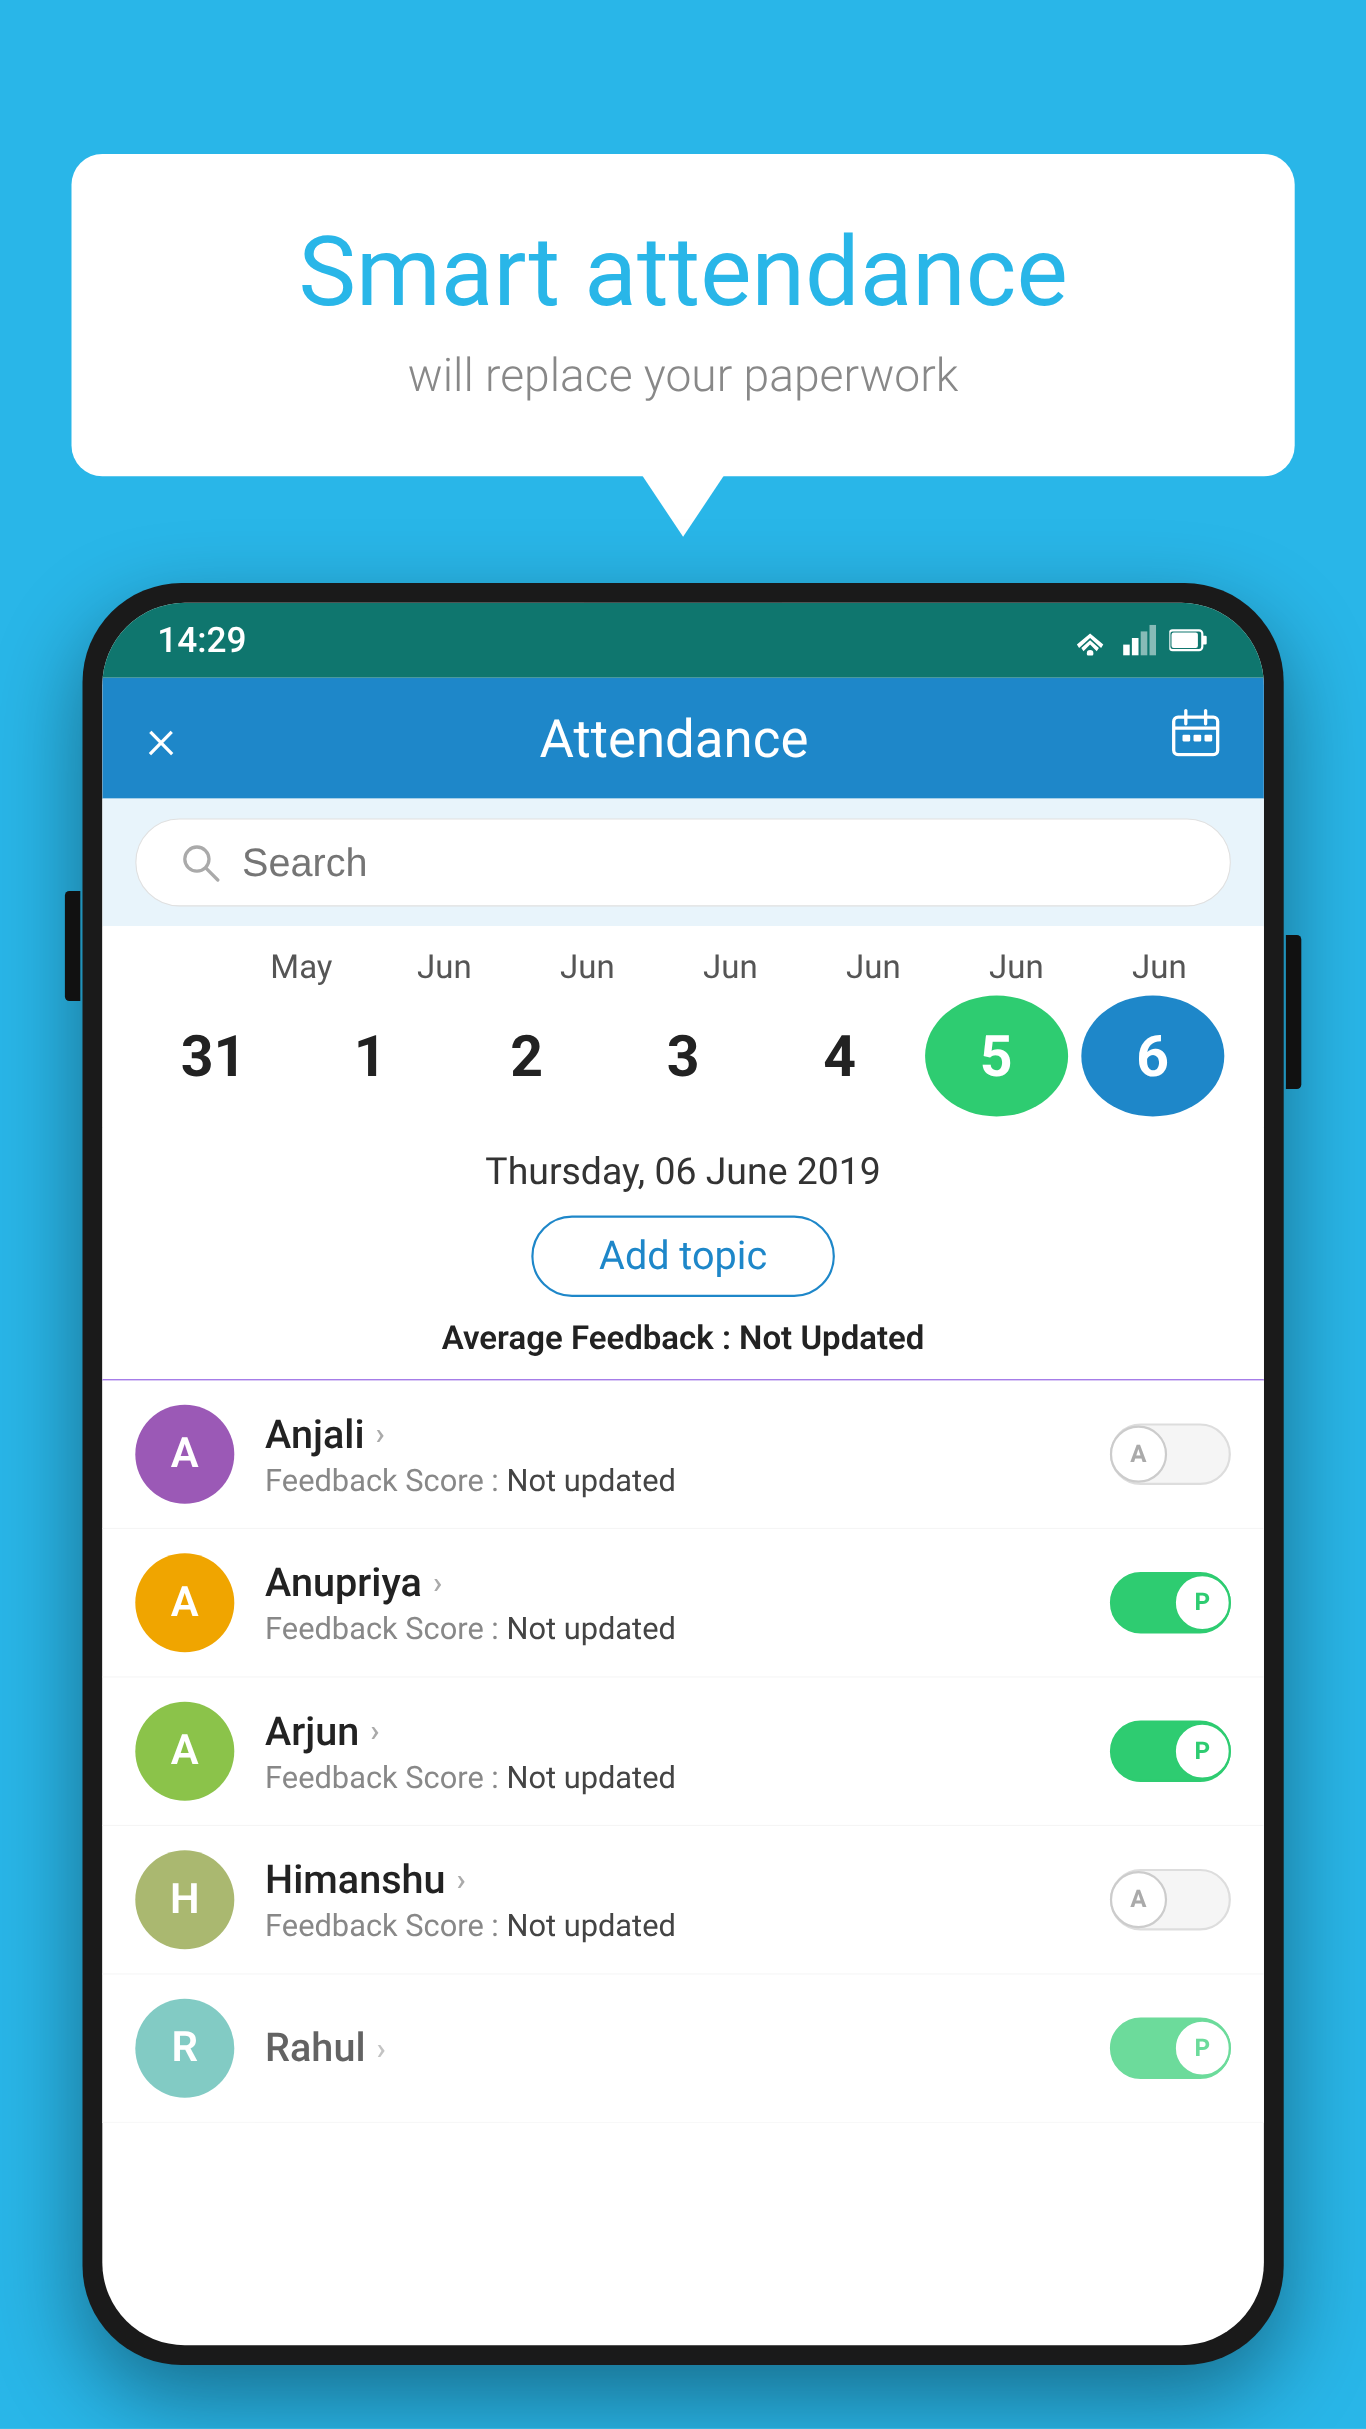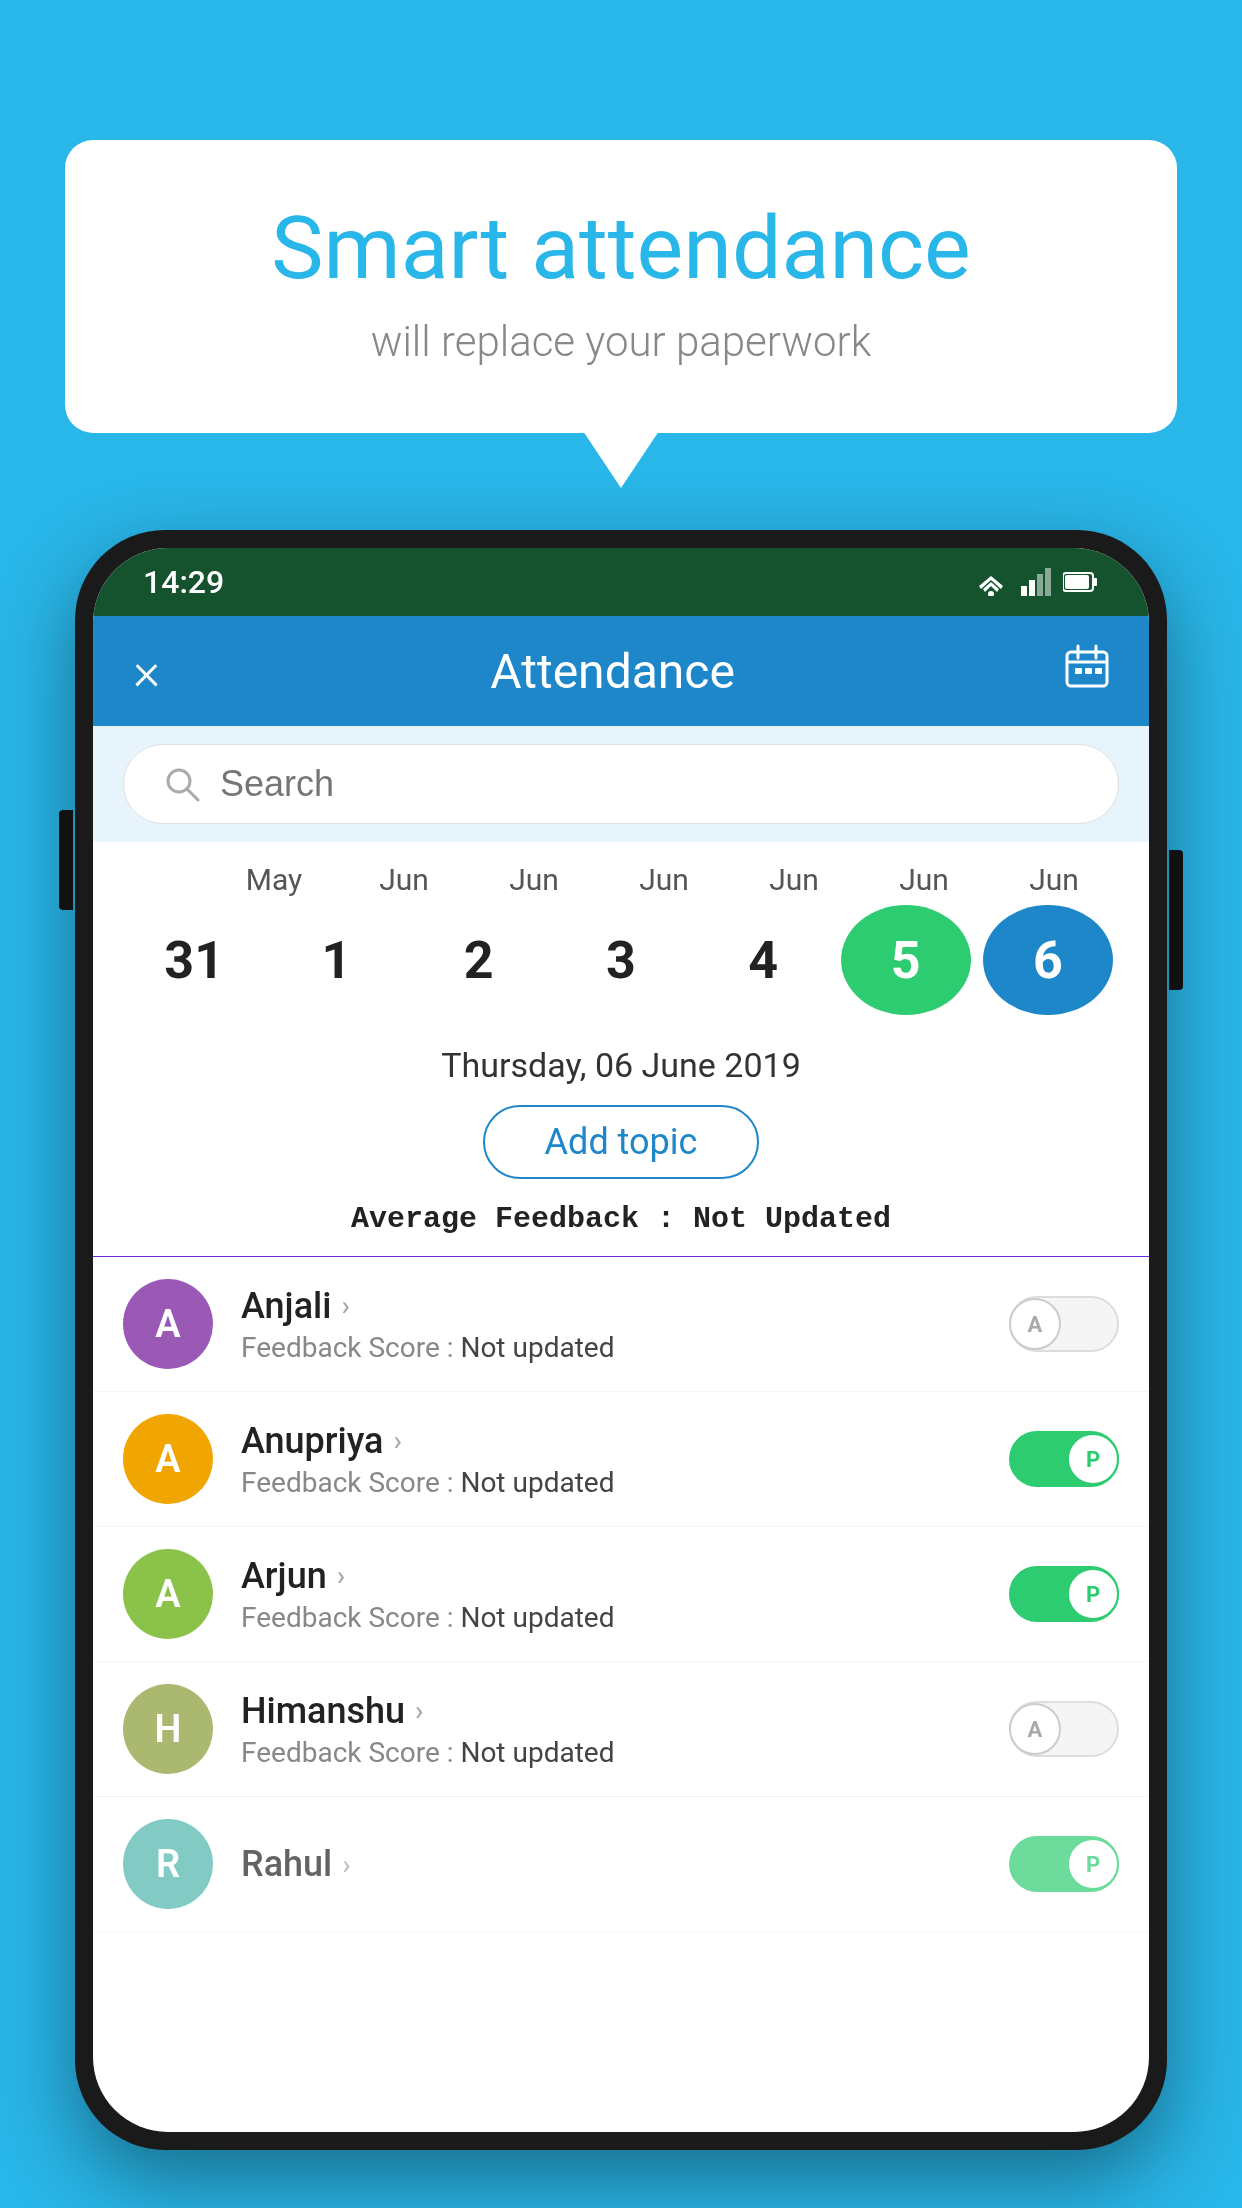--- a/index.html
+++ b/index.html
@@ -101,21 +101,21 @@
     .phone-inner {
       background: white;
       border-radius: 75px;
       overflow: hidden;
       height: 100%;
       position: relative;
     }
 
     
     .status-bar {
-      background: #14532d;
+      background: #0f766e;
       height: 68px;
       display: flex;
       align-items: center;
       justify-content: space-between;
       padding: 18px 50px;
       position: relative;
     }
 
     
     .notch {
@@ -280,21 +280,20 @@
     }
 
     .avg-feedback {
       font-size: 30px;
       color: #888;
     }
 
     .avg-feedback span {
       color: #222;
       font-weight: 600;
-      font-family: Liberation Mono, monospace;
     }
 
     
     .student-list {
       background: white;
     }
 
     .student-item {
       display: flex;
       align-items: center;

